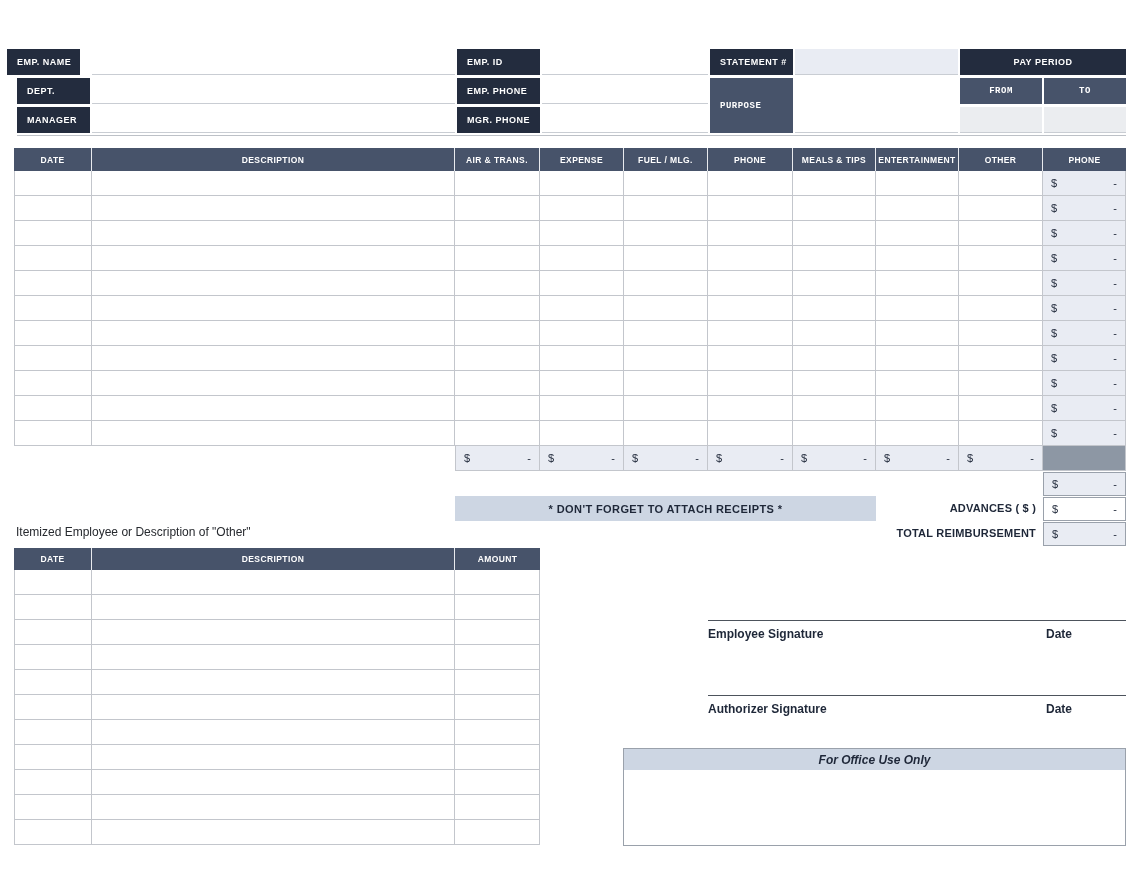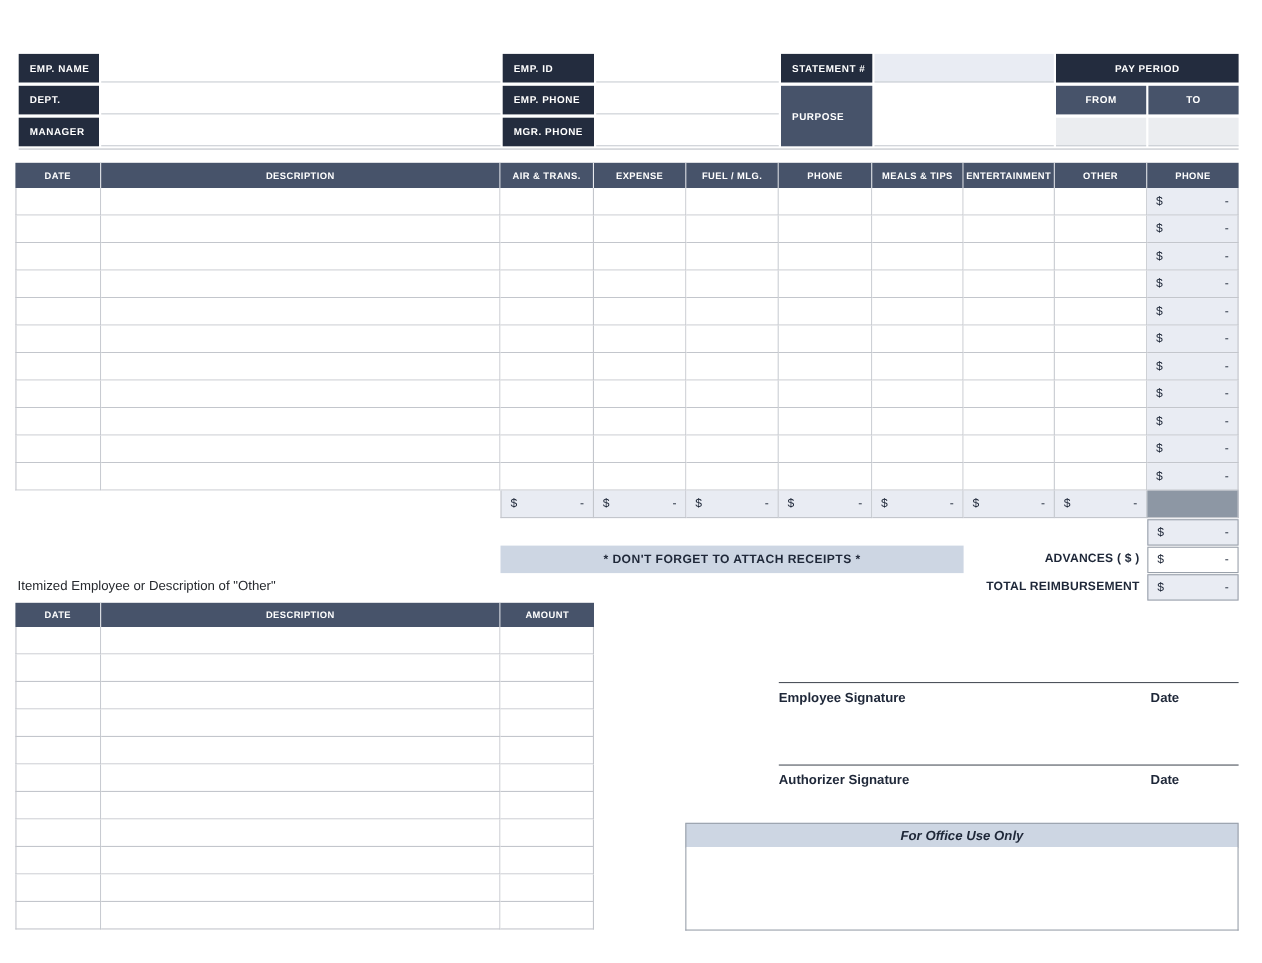--- a/index.html
+++ b/index.html
@@ -8,21 +8,21 @@
   .page { position:relative; width:1147px; height:875px; background:#fff; overflow:hidden; }
 
   .title { position:absolute; left:23px; top:10px; font-size:20px; font-weight:bold;
            color:#848e97; letter-spacing:0.4px; }
 
   
   .cell { position:absolute; display:flex; align-items:center; }
   .lbl-dark  { background:#232c3e; color:#fff; font-size:9px; font-weight:bold;
                letter-spacing:0.5px; padding-left:10px; }
   .lbl-slate { background:#47536a; color:#fff; font-size:9px; font-weight:bold;
-               letter-spacing:0.5px; padding-left:10px; }
+               letter-spacing:0.5px; padding-left:10px;font-family:Liberation Mono, monospace; }
   .lbl-center { justify-content:center; padding-left:0; }
   .val-white { background:#fff; border-bottom:1px solid #c9cdd3; }
   .val-lav   { background:#e9ecf3; border-bottom:1px solid #c9cdd3; }
   .val-gray  { background:#ebedf0; border-bottom:1px solid #c9cdd3; }
   .info-hairline { position:absolute; left:17px; top:135px; width:1109px; height:1px; background:#bdc1c7; }
 
   
   .xtable { position:absolute; left:14px; top:148px; width:1112px; }
   .trow { display:flex; }
   .hcell { height:23px; background:#47536a; color:#fff; font-size:8.5px; font-weight:bold;
@@ -63,21 +63,21 @@
                  font-size:12px; font-weight:bold; font-style:italic; color:#1e2738; }
   .office-body { position:absolute; left:623px; top:770px; width:503px; height:76px; background:#fff;
                  border:1px solid #9aa1ab; border-top:none; }
 </style>
 </head>
 <body>
 
 <div class="page">
 
 
-  <div class="cell lbl-dark" style="left:17px;top:49px;width:73px;height:26px">EMP. NAME</div>
+  <div class="cell lbl-dark" style="left:7px;top:49px;width:73px;height:26px">EMP. NAME</div>
   <div class="cell val-white" style="left:92px;top:49px;width:363px;height:26px"></div>
   <div class="cell lbl-dark" style="left:457px;top:49px;width:83px;height:26px">EMP. ID</div>
   <div class="cell val-white" style="left:542px;top:49px;width:166px;height:26px"></div>
   <div class="cell lbl-dark" style="left:710px;top:49px;width:83px;height:26px">STATEMENT #</div>
   <div class="cell val-lav" style="left:795px;top:49px;width:163px;height:26px"></div>
   <div class="cell lbl-dark lbl-center" style="left:960px;top:49px;width:166px;height:26px">PAY PERIOD</div>
 
   <div class="cell lbl-dark" style="left:17px;top:78px;width:73px;height:26px">DEPT.</div>
   <div class="cell val-white" style="left:92px;top:78px;width:363px;height:26px"></div>
   <div class="cell lbl-dark" style="left:457px;top:78px;width:83px;height:26px">EMP. PHONE</div>

